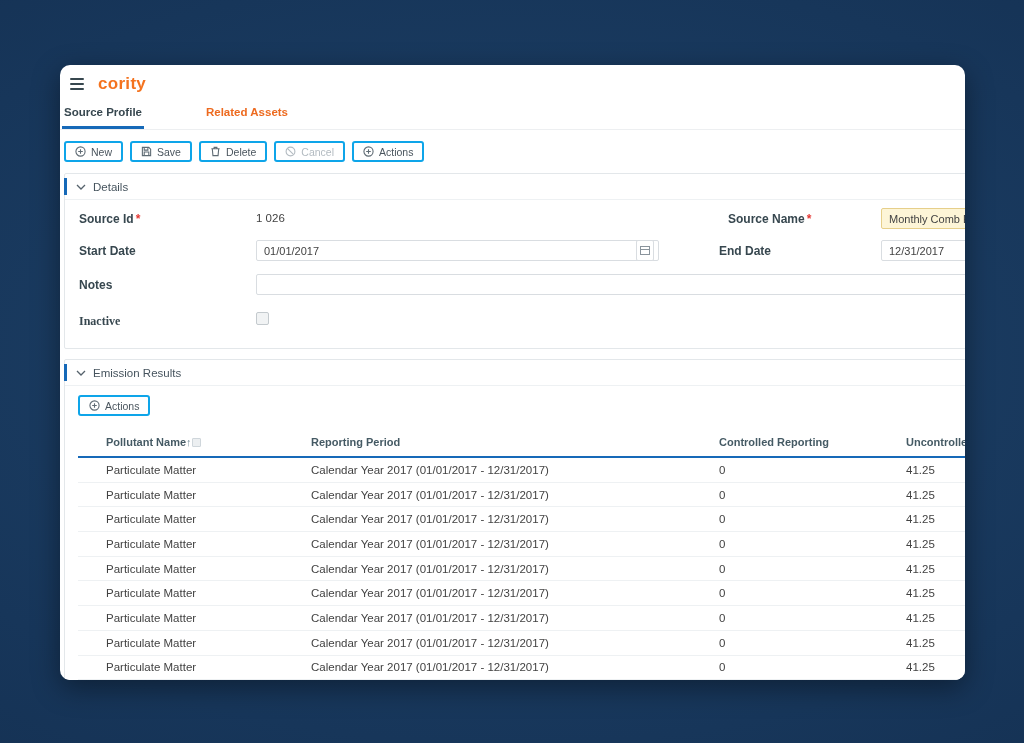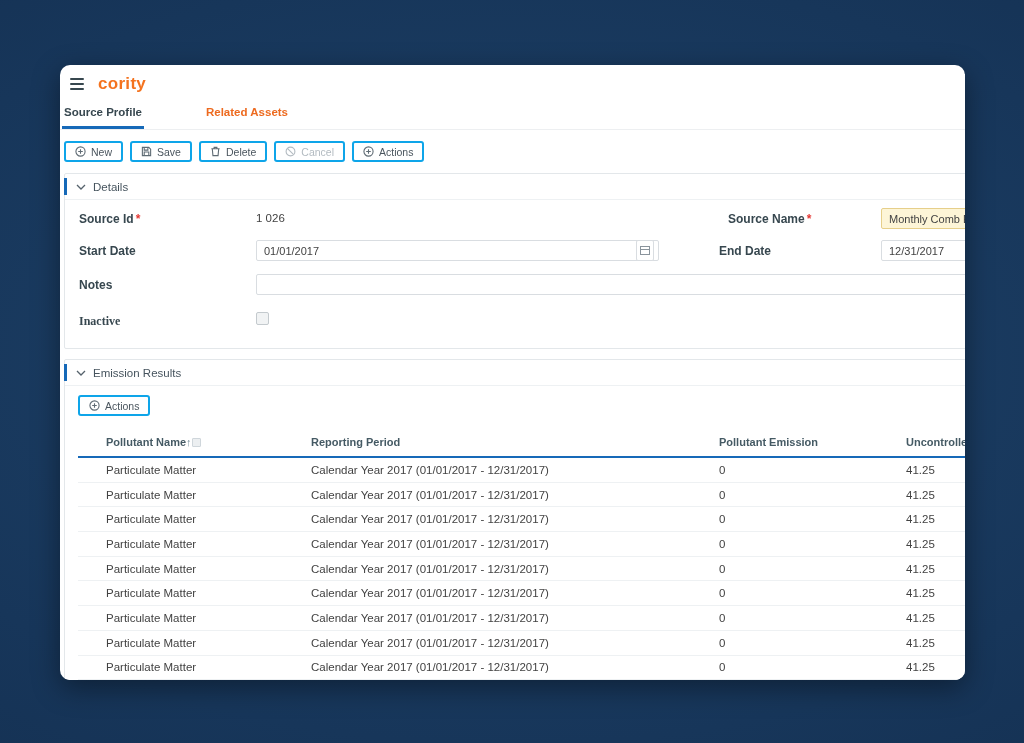--- a/index.html
+++ b/index.html
@@ -185,21 +185,21 @@
         </button>
 
         <div class="etable">
           <div class="thead-row">
             <span class="cell th c0">
               <span>Pollutant Name</span>
               <span class="sort-arrow">↑</span>
               <span class="sort-badge"></span>
             </span>
             <span class="cell th c1">Reporting Period</span>
-            <span class="cell th c2">Pollutant Emission</span>
+            <span class="cell th c2">Controlled Reporting</span>
             <span class="cell th c3">Uncontrolled Em</span>
           </div>
           <div>
               <div class="trow">
                 <span class="cell c0">Particulate Matter</span>
                 <span class="cell c1">Calendar Year 2017 (01/01/2017 - 12/31/2017)</span>
                 <span class="cell c2">0</span>
                 <span class="cell c3">41.25</span>
               </div>
               <div class="trow">

